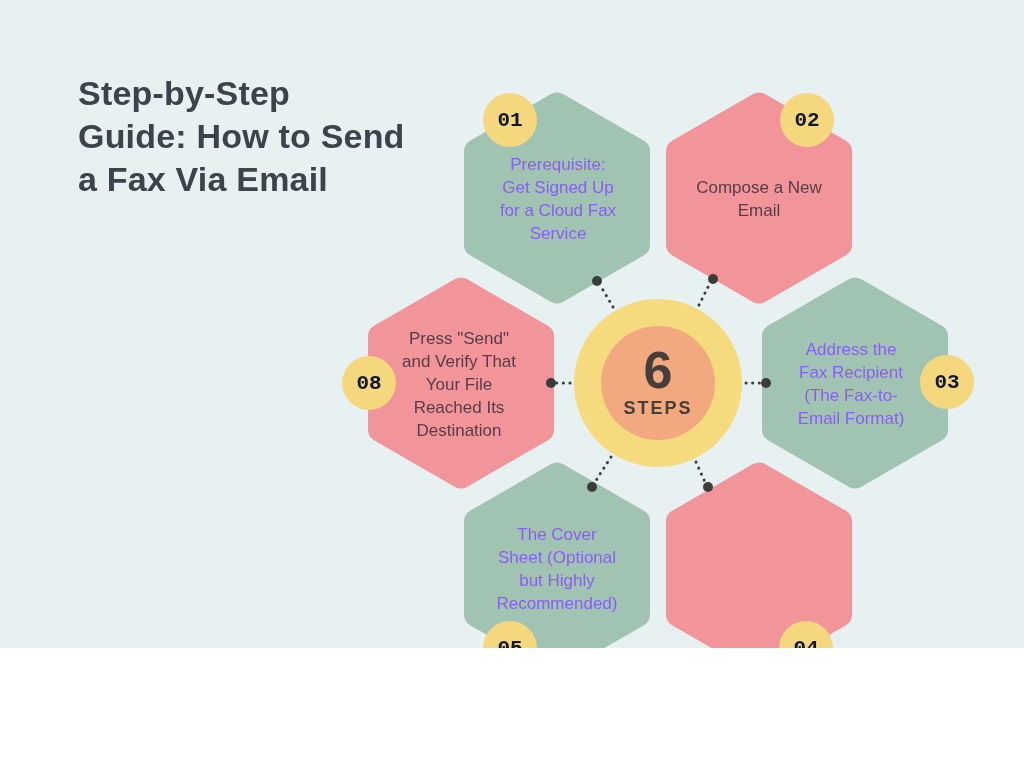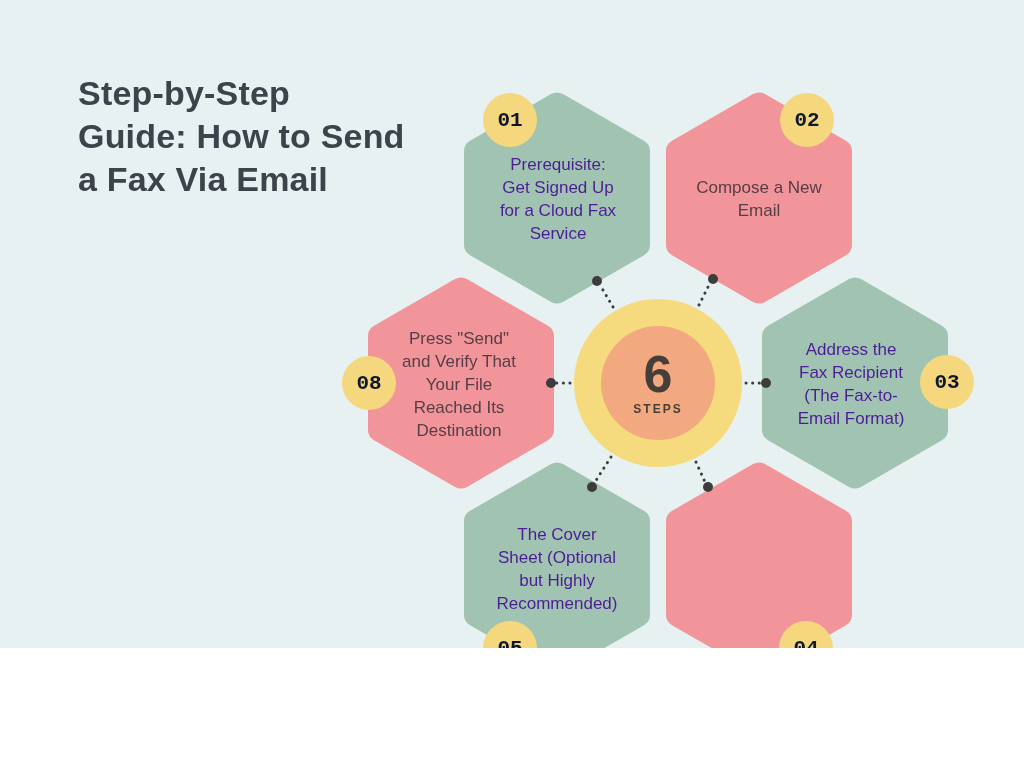--- a/index.html
+++ b/index.html
@@ -23,21 +23,21 @@
   }
   svg.shapes{position:absolute;left:0;top:0;}
   .center-label{
     position:absolute;
     left:658px;top:383px;
     transform:translate(-50%,-52%);
     text-align:center;
     color:#473E39;
   }
   .center-num{font-size:52px;font-weight:700;line-height:52px;}
-  .center-word{font-size:12px;font-weight:700;letter-spacing:2px;margin-top:2px;}
+  .center-word{font-size:18px;font-weight:700;letter-spacing:2px;margin-top:2px;}
   .badge{
     position:absolute;
     width:54px;height:54px;
     border-radius:50%;
     background:#F5D87E;
     display:flex;align-items:center;justify-content:center;
     font-size:21px;font-weight:700;color:#0f172a;font-family:Liberation Mono, monospace;
   }
   .badge.b1{left:483px;top:93px;}
   .badge.b2{left:780px;top:93px;}
@@ -47,21 +47,21 @@
   .badge.b6{left:342px;top:356px;}
   .label{
     position:absolute;
     transform:translate(-50%,-50%);
     text-align:center;
     white-space:pre-line;
     font-size:17px;
     line-height:23px;
     width:max-content;
   }
-  .label.on-green{color:#4c1d95;}
+  .label.on-green{color:#8b5cf6;}
   .label.on-pink{color:#573D45;}
   .label.l1{left:558px;top:199px;}
   .label.l2{left:759px;top:199px;}
   .label.l3{left:851px;top:384px;}
   .label.l4{left:759px;top:567px;}
   .label.l5{left:557px;top:569px;}
   .label.l6{left:459px;top:384px;}
   .logo{
     position:absolute;
     left:76px;top:654px;

